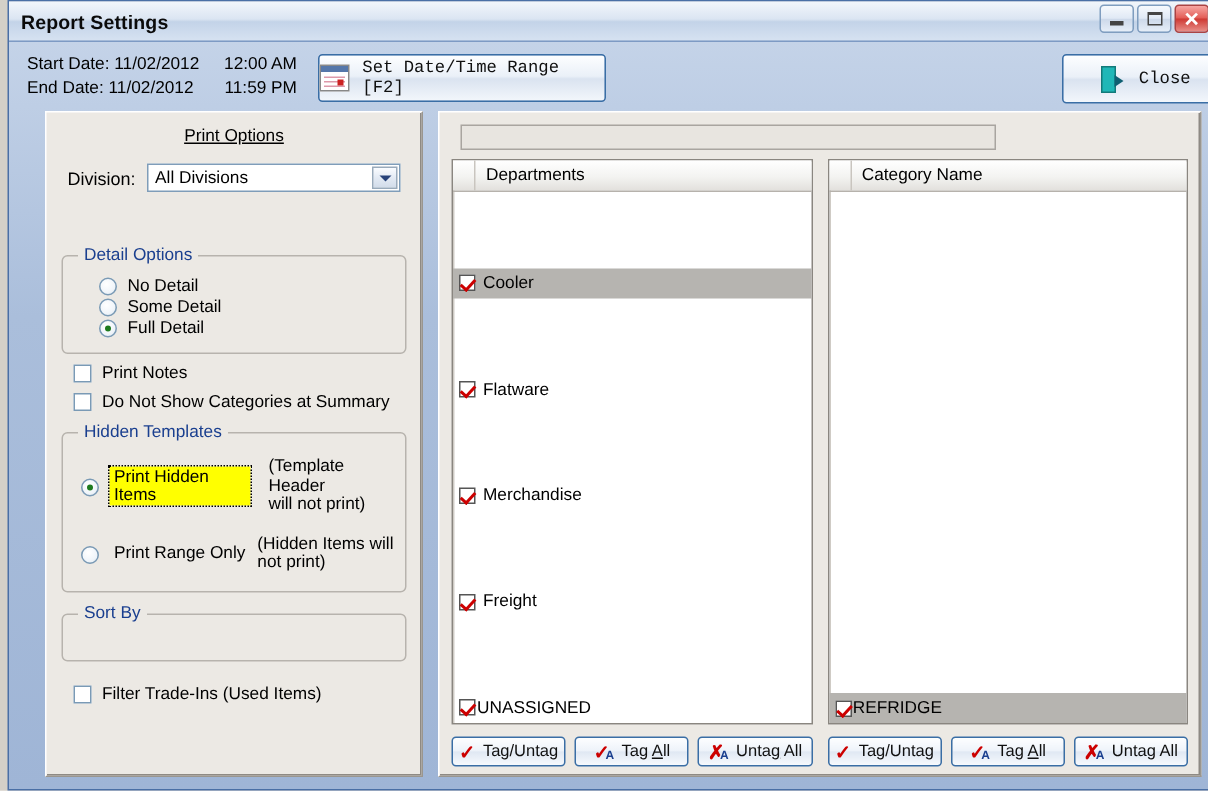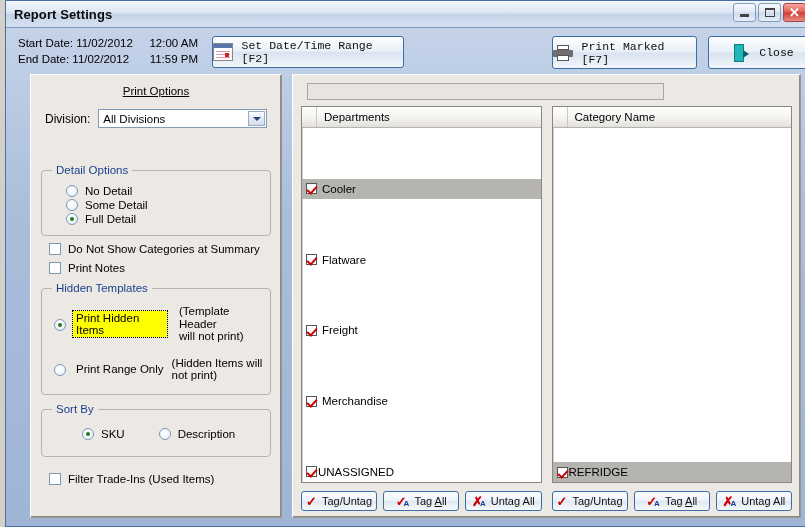--- a/index.html
+++ b/index.html
@@ -218,28 +218,20 @@
       </div>
     </div>
 
     <div class="btn" id="btn-daterange">
       <span class="ico-cal">
           <i></i>
         </span>
       <span>Set Date/Time Range [F2]</span>
     </div>
 
-    <div class="btn" id="btn-print">
-      <span class="ico-printer">
-        <span class="top"></span>
-          <span class="body"></span>
-          <span class="out"></span>
-      </span>
-      <span>Print Marked [F7]</span>
-    </div>
 
     <div class="btn" id="btn-close">
       <span class="ico-door">
         <span class="frame"></span>
           <span class="arrow"></span>
       </span>
       <span>Close</span>
     </div>
   </div>
 
@@ -268,25 +260,25 @@
           <span>Some Detail</span>
         </div>
         <div class="radio-row">
           <span class="radio on"></span>
           <span>Full Detail</span>
         </div>
       </div>
 
       <div class="check-row">
         <span class="cbox"></span>
-        <span>Do Not Show Categories at Summary</span>
+        <span>Print Notes</span>
       </div>
       <div class="check-row">
         <span class="cbox"></span>
-        <span>Print Notes</span>
+        <span>Do Not Show Categories at Summary</span>
       </div>
 
       <div class="group" style="margin-top:14px;padding-bottom:12px;">
         <span class="glabel">Hidden Templates</span>
 
         <div class="hl-radio">
           <span class="radio on" style="margin-top:2px;"></span>
           <span class="hl-label">Print Hidden Items</span>
           <span class="note">
             <span>(Template Header</span><br>
@@ -299,30 +291,20 @@
           <span style="font-size:11.5px;padding:1px 3px;">Print Range Only</span>
           <span class="note" style="margin-left:5px;">
             <span>(Hidden Items will</span><br>
             <span>not print)</span>
           </span>
         </div>
       </div>
 
       <div class="group" style="margin-top:14px;padding:16px 6px 14px 6px;">
         <span class="glabel">Sort By</span>
-        <div style="display:flex;">
-          <div class="radio-row" style="margin-left:34px;">
-            <span class="radio on"></span>
-            <span>SKU</span>
-          </div>
-          <div class="radio-row" style="margin-left:34px;">
-            <span class="radio"></span>
-            <span>Description</span>
-          </div>
-        </div>
       </div>
 
       <div class="check-row" style="margin-top:16px;">
         <span class="cbox"></span>
         <span>Filter Trade-Ins (Used Items)</span>
       </div>
     </div>
 
     <div class="gap"></div>
 
@@ -341,25 +323,25 @@
             <div class="lrow sel">
               <span class="lcb"></span>
               <span>Cooler</span>
             </div>
             <div class="lrow">
               <span class="lcb"></span>
               <span>Flatware</span>
             </div>
             <div class="lrow">
               <span class="lcb"></span>
+              <span>Merchandise</span>
+            </div>
+            <div class="lrow">
+              <span class="lcb"></span>
               <span>Freight</span>
-            </div>
-            <div class="lrow">
-              <span class="lcb"></span>
-              <span>Merchandise</span>
             </div>
             <div class="lrow tight">
               <span class="lcb"></span>
               <span>UNASSIGNED</span>
             </div>
           </div>
           <div class="btnrow">
             <div class="sbtn">
               <span class="tick">✓</span>
               <span>Tag/Untag</span>

